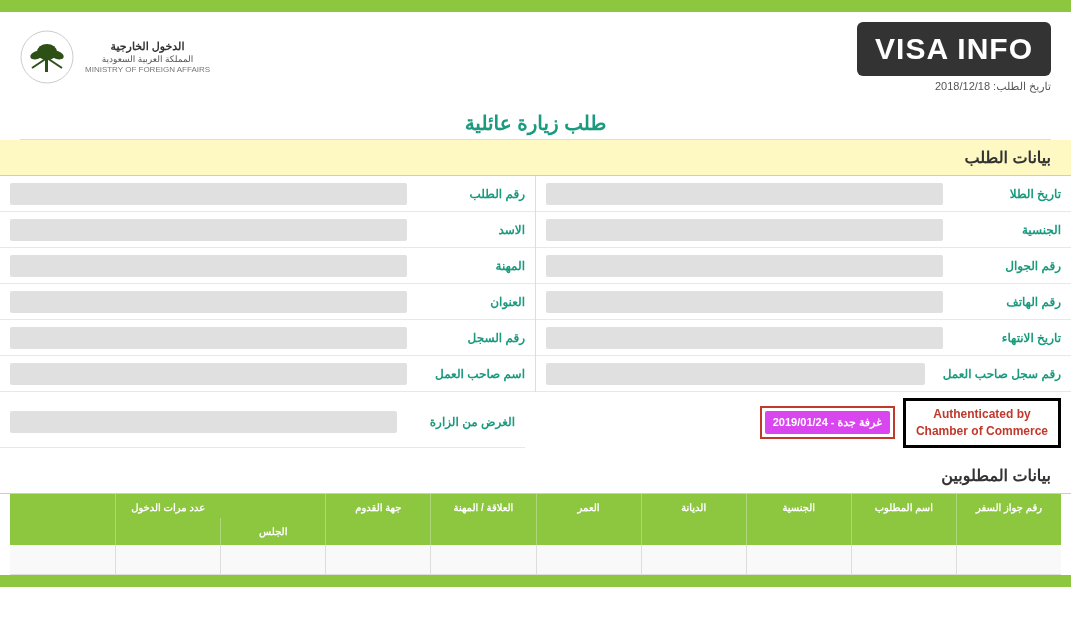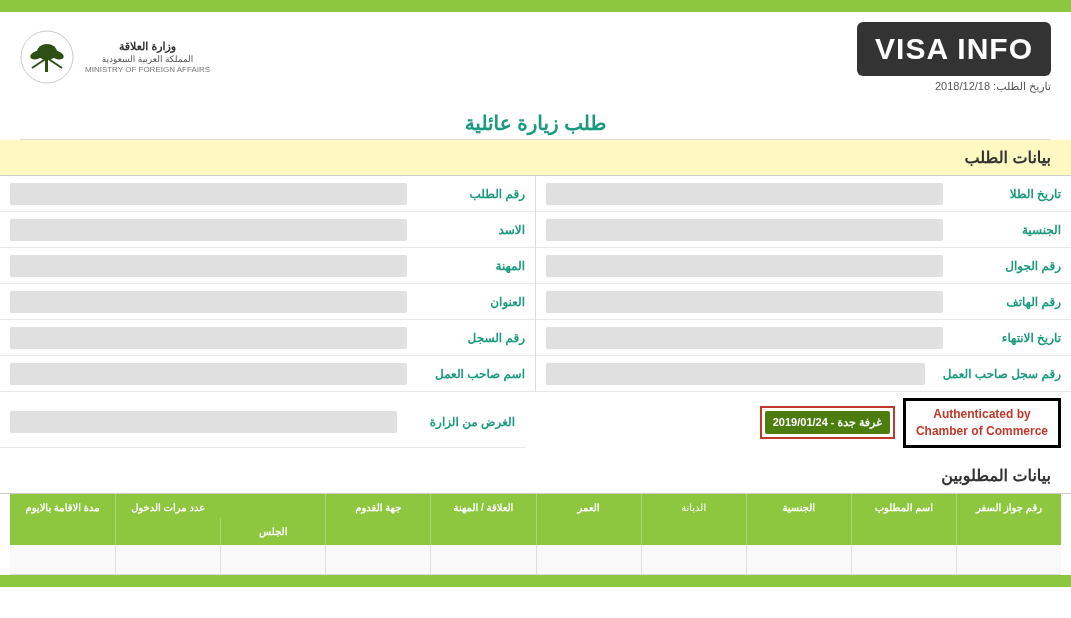--- a/index.html
+++ b/index.html
@@ -143,21 +143,21 @@
 
 <div class="header">
   <div class="header-left">
     <div class="visa-info-badge">VISA INFO</div>
     <div class="date-label">تاريخ الطلب: 2018/12/18</div>
   </div>
 
   <div class="logo-area">
 
     <div style="text-align:center; font-size:8px; color:#555; line-height:1.3;">
-      <div style="font-size:11px; font-weight:bold; color:#333;">وزارة العلاقة</div>
+      <div style="font-size:11px; font-weight:bold; color:#333;">الدخول الخارجية</div>
       <div style="font-size:9px; color:#555;">المملكة العربية السعودية</div>
       <div style="font-size:8px; color:#777;">MINISTRY OF FOREIGN AFFAIRS</div>
     </div>
 
     <svg width="55" height="55" viewBox="0 0 55 55">
       <circle cx="27" cy="27" r="26" fill="#fff" stroke="#ccc" stroke-width="1"></circle>
 
       <rect x="25" y="28" width="3" height="14" fill="#2d5016"></rect>
       <ellipse cx="27" cy="22" rx="10" ry="8" fill="#2d5016"></ellipse>
       <ellipse cx="17" cy="25" rx="7" ry="4" fill="#2d5016" transform="rotate(-20 17 25)"></ellipse>
@@ -279,40 +279,39 @@
       </div>
     </div>
     <div class="col-divider"></div>
     <div class="col-left" style="display:flex; align-items:center; padding: 6px 10px; gap: 8px;">
 
       <div style="border: 3px solid #000; padding: 5px 10px; font-size:12px; color:#c0392b; font-weight:bold; text-align:center; line-height:1.4; min-width:130px;">
         <span>Authenticated by<br>Chamber of Commerce</span>
       </div>
 
       <div style="border: 2px solid #c0392b; padding: 3px; display:inline-flex; align-items:center;">
-        <div style="background:#4d7c0f; color:#fff; padding: 5px 8px; font-size:11px; font-weight:bold; white-space:nowrap; border-radius:2px;">غرفة جدة - 2019/01/24</div>
+        <div style="background:#d946ef; color:#fff; padding: 5px 8px; font-size:11px; font-weight:bold; white-space:nowrap; border-radius:2px;">غرفة جدة - 2019/01/24</div>
       </div>
     </div>
   </div>
 
 </div>
 
 <div class="bottom-section-header">بيانات المطلوبين</div>
 
 <div style="background:#8dc63f; display:grid; grid-template-columns: repeat(10, 1fr); margin: 0 10px;">
   <div style="color:#fff; font-size:10px; font-weight:bold; text-align:center; padding: 8px 2px; border-left:1px solid rgba(255,255,255,0.3);">رقم جواز السفر</div>
   <div style="color:#fff; font-size:10px; font-weight:bold; text-align:center; padding: 8px 2px; border-left:1px solid rgba(255,255,255,0.3);">اسم المطلوب</div>
   <div style="color:#fff; font-size:10px; font-weight:bold; text-align:center; padding: 8px 2px; border-left:1px solid rgba(255,255,255,0.3);">الجنسية</div>
-  <div style="color:#fff; font-size:10px; font-weight:normal; text-align:center; padding: 8px 2px; border-left:1px solid rgba(255,255,255,0.3);">الديانة</div>
+  <div style="color:#fff; font-size:10px; font-weight:bold; text-align:center; padding: 8px 2px; border-left:1px solid rgba(255,255,255,0.3);">الديانة</div>
   <div style="color:#fff; font-size:10px; font-weight:bold; text-align:center; padding: 8px 2px; border-left:1px solid rgba(255,255,255,0.3);">العمر</div>
   <div style="color:#fff; font-size:10px; font-weight:bold; text-align:center; padding: 8px 16px; border-left:1px solid rgba(255,255,255,0.3);">العلاقة / المهنة</div>
   <div style="color:#fff; font-size:10px; font-weight:bold; text-align:center; padding: 8px 2px; border-left:1px solid rgba(255,255,255,0.3);">جهة القدوم</div>
   <div style="color:#fff; font-size:10px; font-weight:bold; text-align:center; padding: 8px 2px; border-left:1px solid rgba(255,255,255,0.3);margin-top:24px;">الجلس</div>
   <div style="color:#fff; font-size:10px; font-weight:bold; text-align:center; padding: 8px 2px; border-left:1px solid rgba(255,255,255,0.3);">عدد مرات الدخول</div>
-  <div style="color:#fff; font-size:10px; font-weight:bold; text-align:center; padding: 8px 2px;">مدة الاقامة بالايوم</div>
 </div>
 
 <div style="display:grid; grid-template-columns: repeat(10, 1fr); margin: 0 10px; min-height: 30px; background:#f9f9f9; border-bottom: 1px solid #ddd;">
   <div style="border-left:1px solid #ddd; padding: 6px 2px; text-align:center;"></div>
   <div style="border-left:1px solid #ddd; padding: 6px 2px; text-align:center;"></div>
   <div style="border-left:1px solid #ddd; padding: 6px 2px; text-align:center;"></div>
   <div style="border-left:1px solid #ddd; padding: 6px 2px; text-align:center;"></div>
   <div style="border-left:1px solid #ddd; padding: 6px 2px; text-align:center;"></div>
   <div style="border-left:1px solid #ddd; padding: 6px 2px; text-align:center;"></div>
   <div style="border-left:1px solid #ddd; padding: 6px 2px; text-align:center;"></div>

